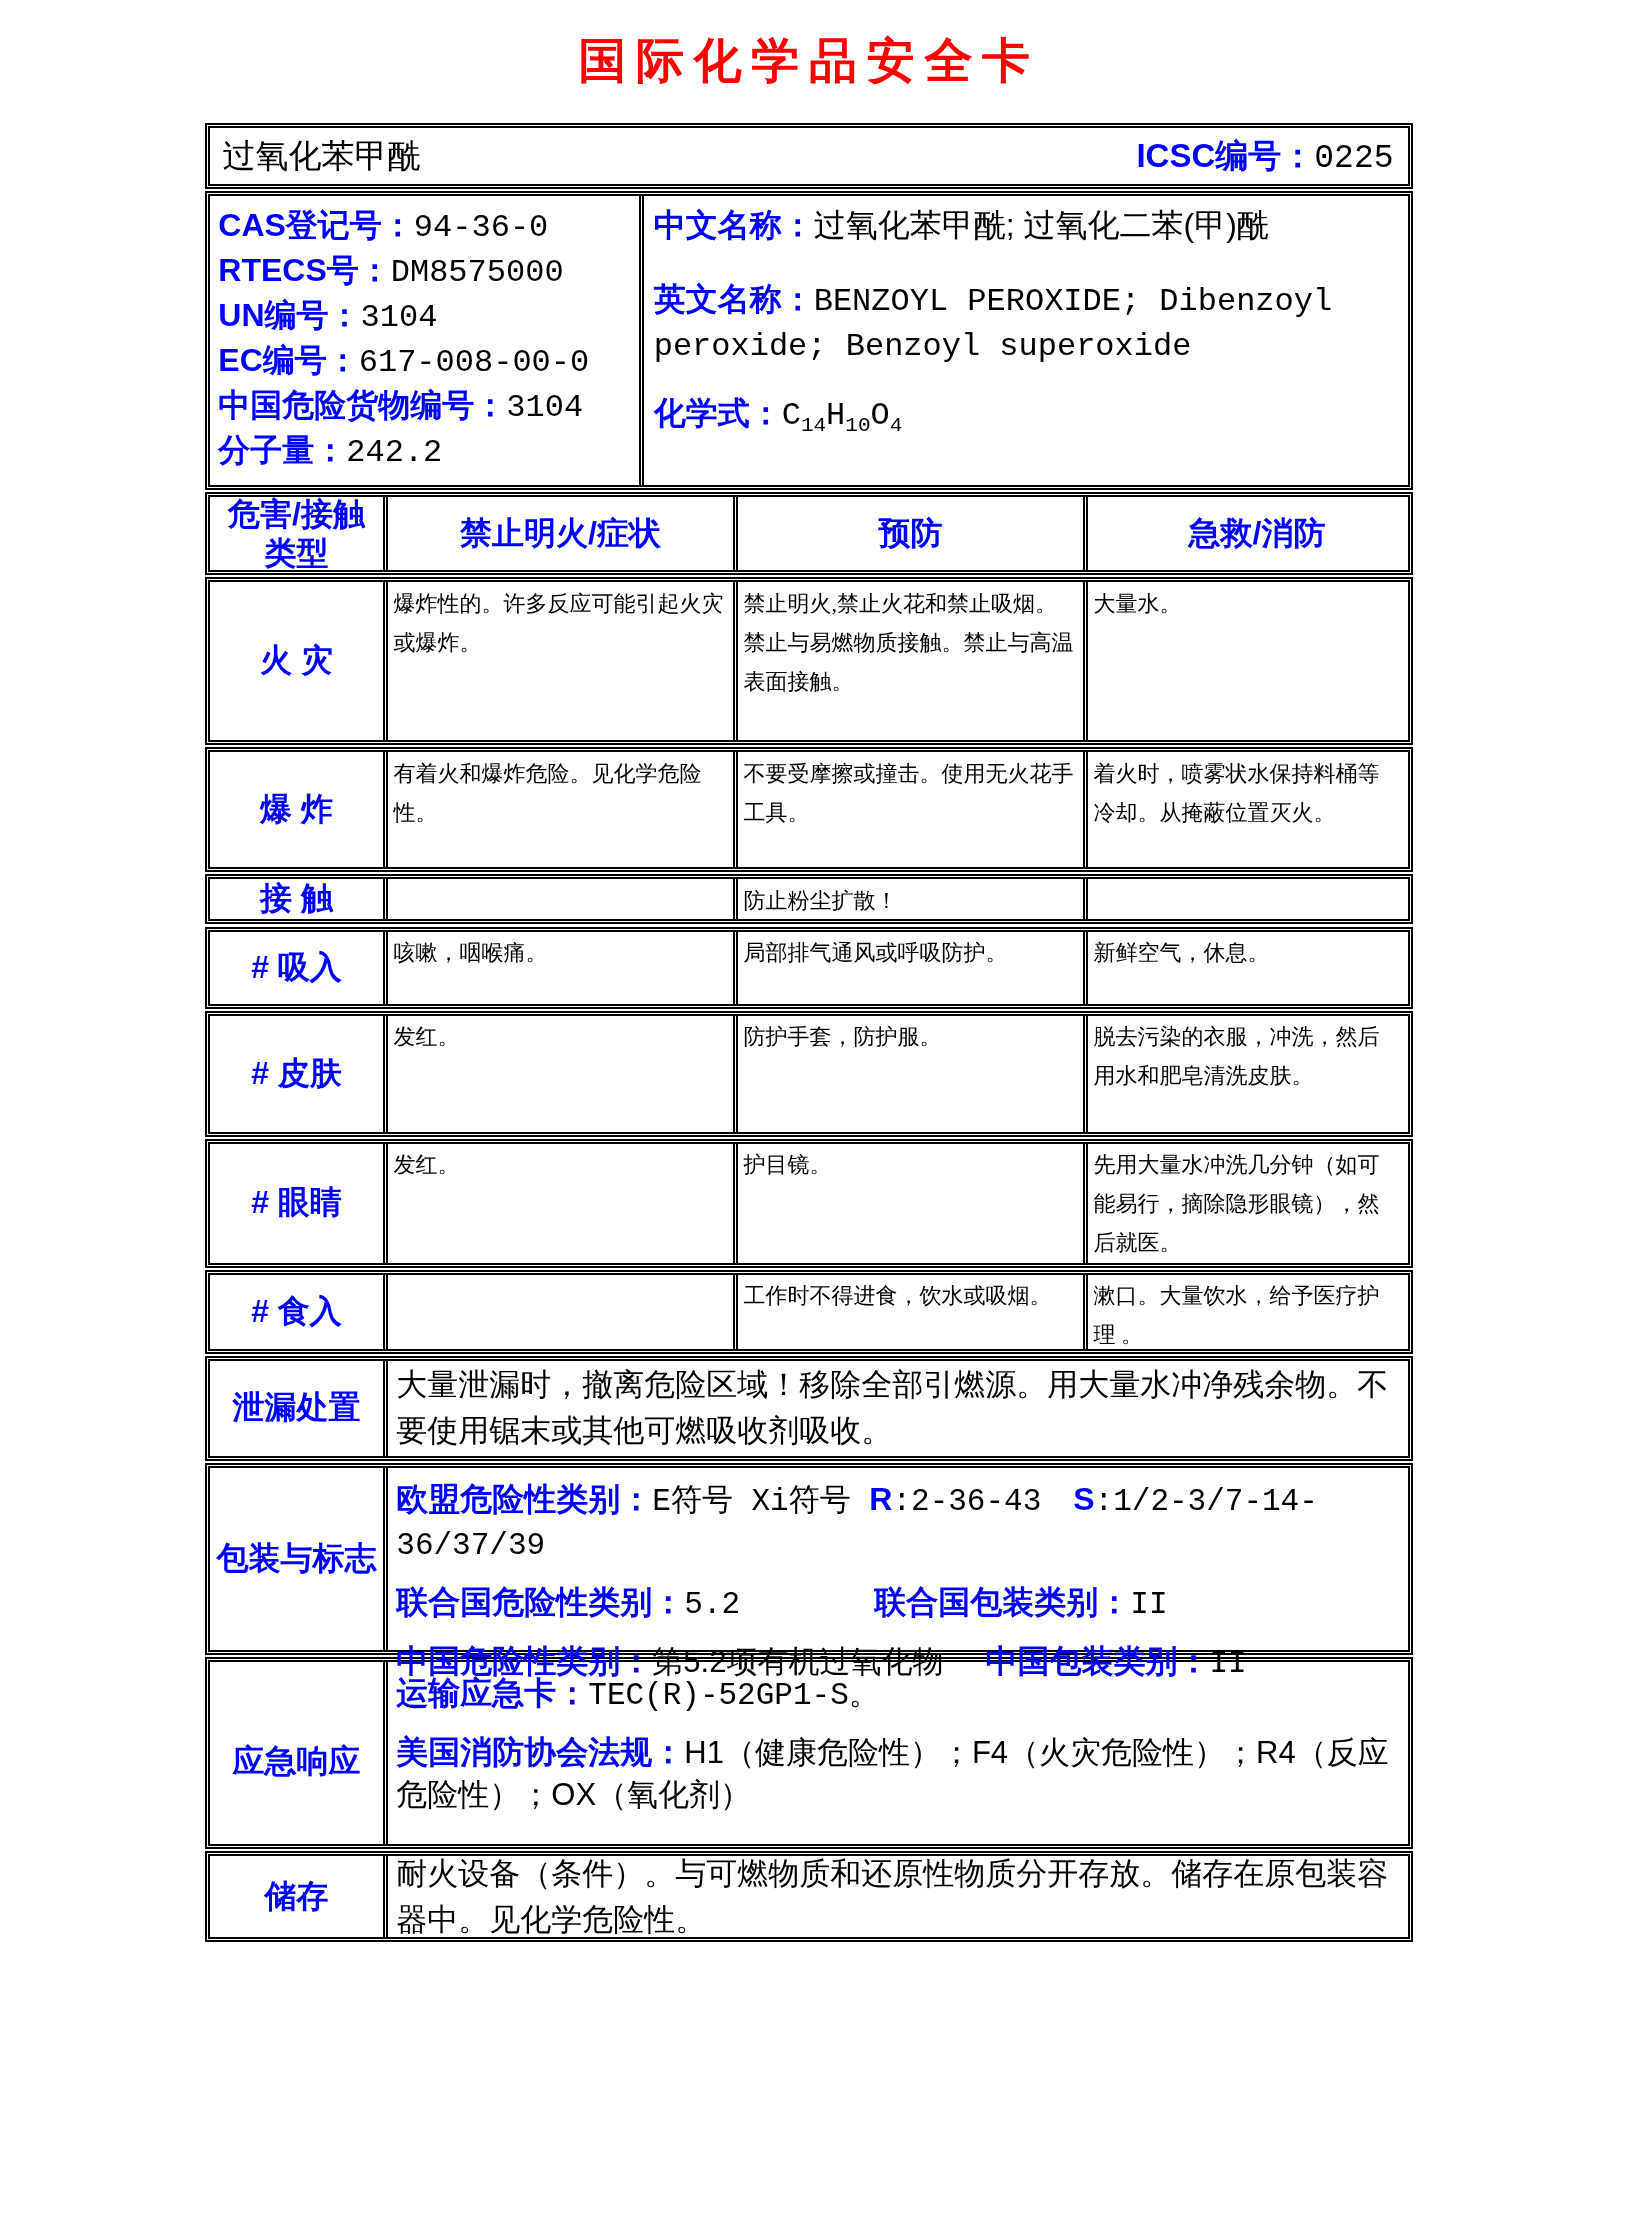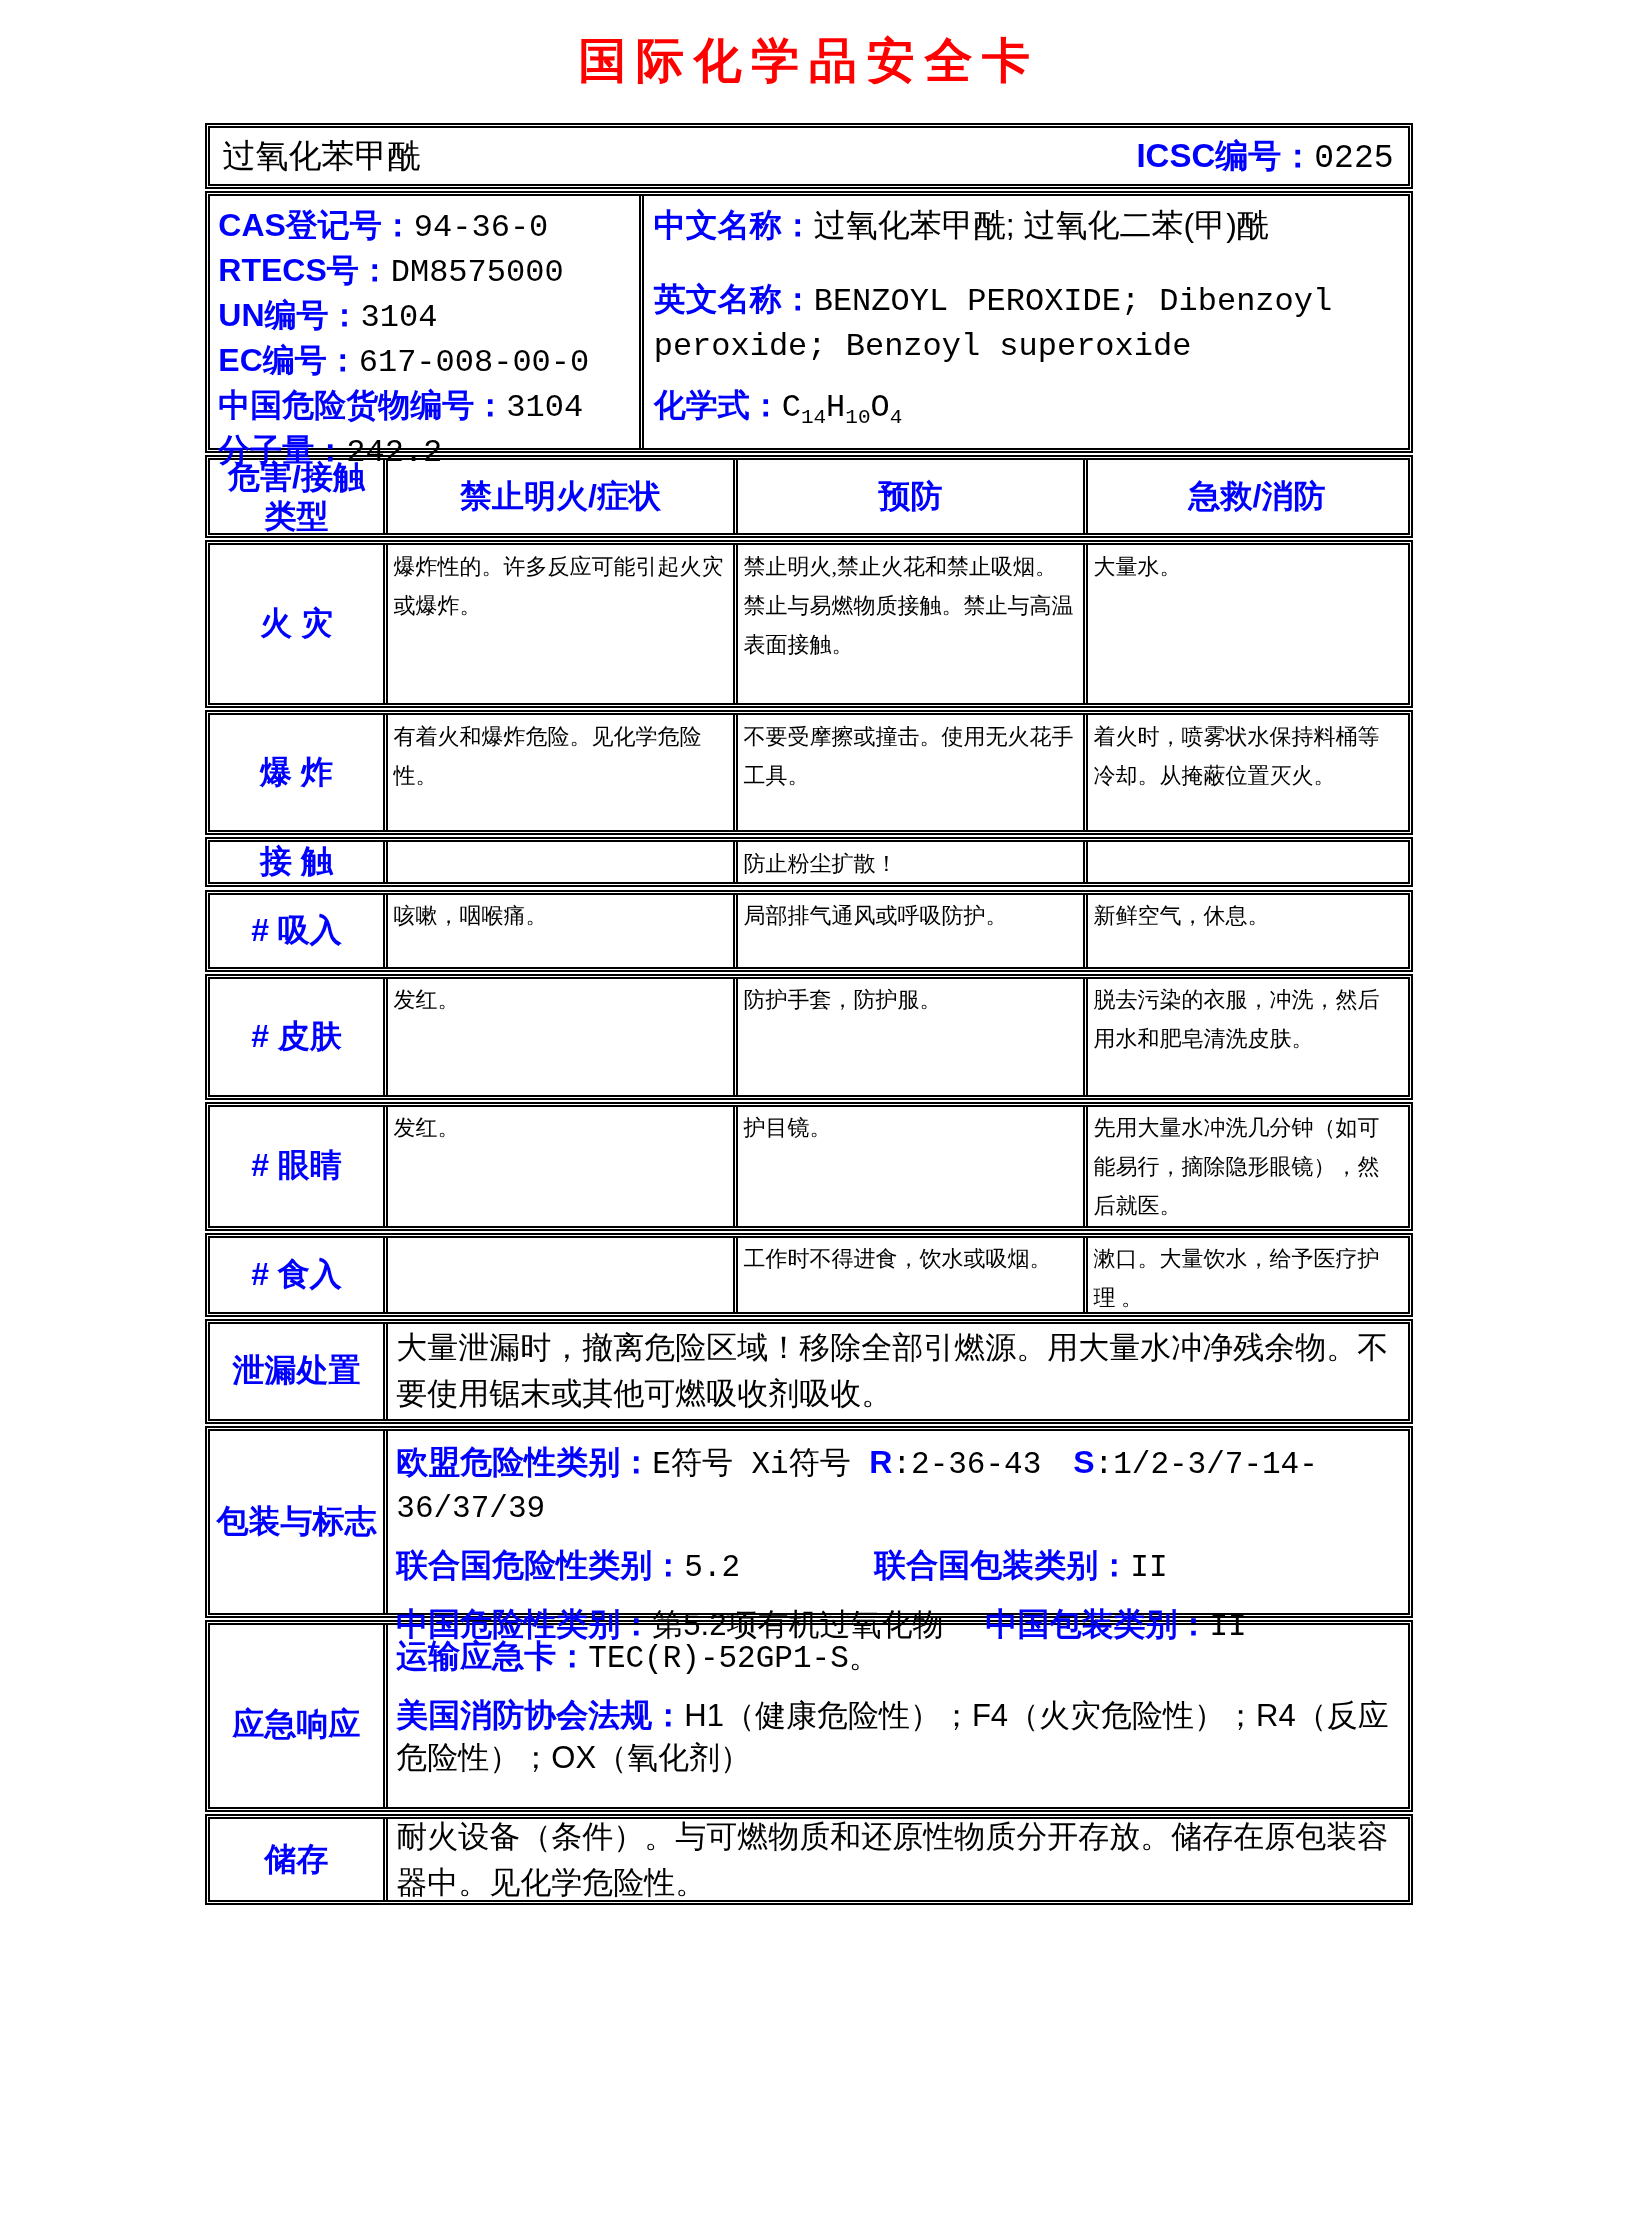--- a/index.html
+++ b/index.html
@@ -35,21 +35,21 @@
                 align-items:center; padding:0 12.5px; }
   .name-text { font-size:33px; font-family:"Liberation Serif", serif; }
   .icsc { font-size:33px; }
 
   
   .id-left  { width:429px;  padding:8.3px 2.8px 0 8.3px; }
   .id-right { width:767px; padding:8.3px 7px 0 9.7px; }
   .id-line  { font-size:32px; line-height:43px; white-space:nowrap; }
   .id-right .id-line { white-space:normal; }
   .id-en   { margin-top:30.5px; line-height:42px; }
-  .id-form { margin-top:16px; }
+  .id-form { margin-top:24px; }
   sub { font-size:21px; }
 
   
   .head-cell { display:flex; align-items:center; justify-content:center;
                font-size:32px; font-weight:bold; text-align:center; line-height:39px; }
   .label-cell { display:flex; align-items:center; justify-content:center;
                 font-size:32px; font-weight:bold; text-align:center; }
   .body-cell { font-size:22px; line-height:39px; padding:1.4px 5.5px;
                font-family:"Liberation Serif", serif; }
 
@@ -75,21 +75,21 @@
 
     <div class="box" style="height:66px;">
       <div class="cell title-cell">
         <span class="name-text">过氧化苯甲酰</span>
         <span class="icsc">
           <span class="blue" style="color:#0000FF;">ICSC编号：</span><span class="mono">0225</span>
         </span>
       </div>
     </div>
 
-    <div class="box" style="height:262px;">
+    <div class="box" style="height:299px;">
       <div class="cell id-left">
         <div class="id-line"><span class="blue" style="color:#0000FF;">CAS登记号：</span><span class="mono">94-36-0</span></div>
         <div class="id-line"><span class="blue" style="color:#0000FF;">RTECS号：</span><span class="mono">DM8575000</span></div>
         <div class="id-line"><span class="blue" style="color:#0000FF;">UN编号：</span><span class="mono">3104</span></div>
         <div class="id-line"><span class="blue" style="color:#0000FF;">EC编号：</span><span class="mono">617-008-00-0</span></div>
         <div class="id-line"><span class="blue" style="color:#0000FF;">中国危险货物编号：</span><span class="mono">3104</span></div>
         <div class="id-line"><span class="blue" style="color:#0000FF;">分子量：</span><span class="mono">242.2</span></div>
       </div>
       <div class="cell id-right">
         <div class="id-line"><span class="blue" style="color:#0000FF;">中文名称：</span><span class="cjk">过氧化苯甲酰; 过氧化二苯(甲)酰</span></div>

